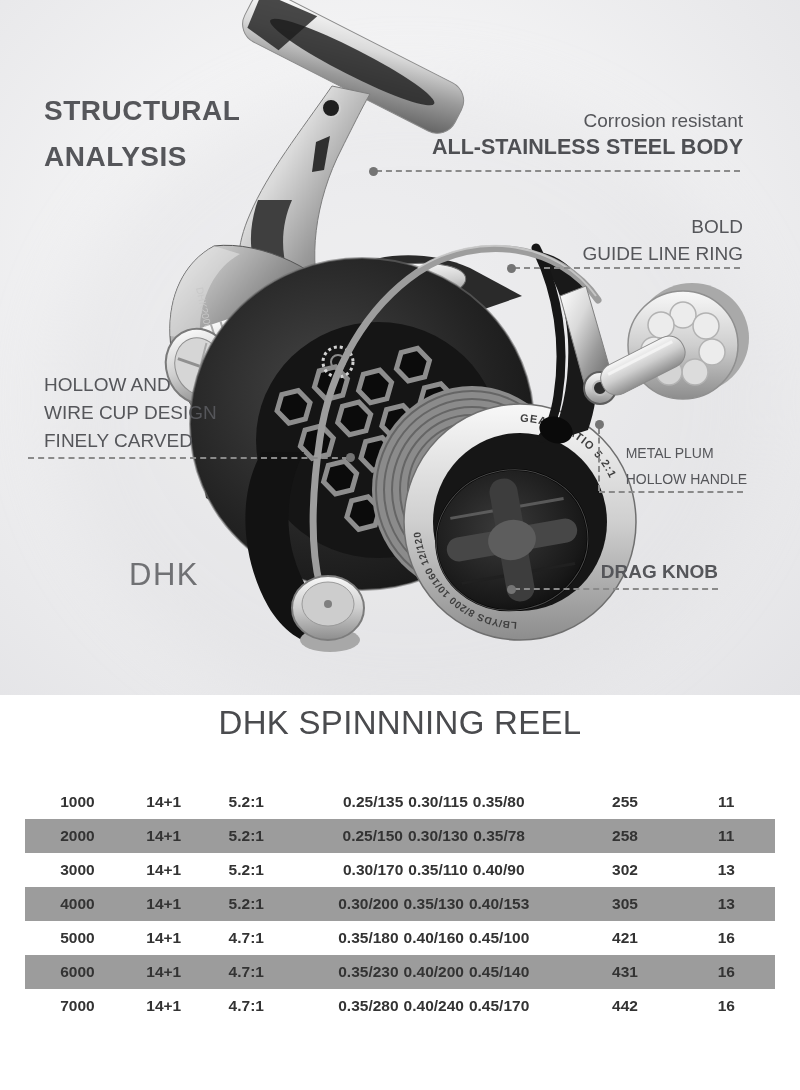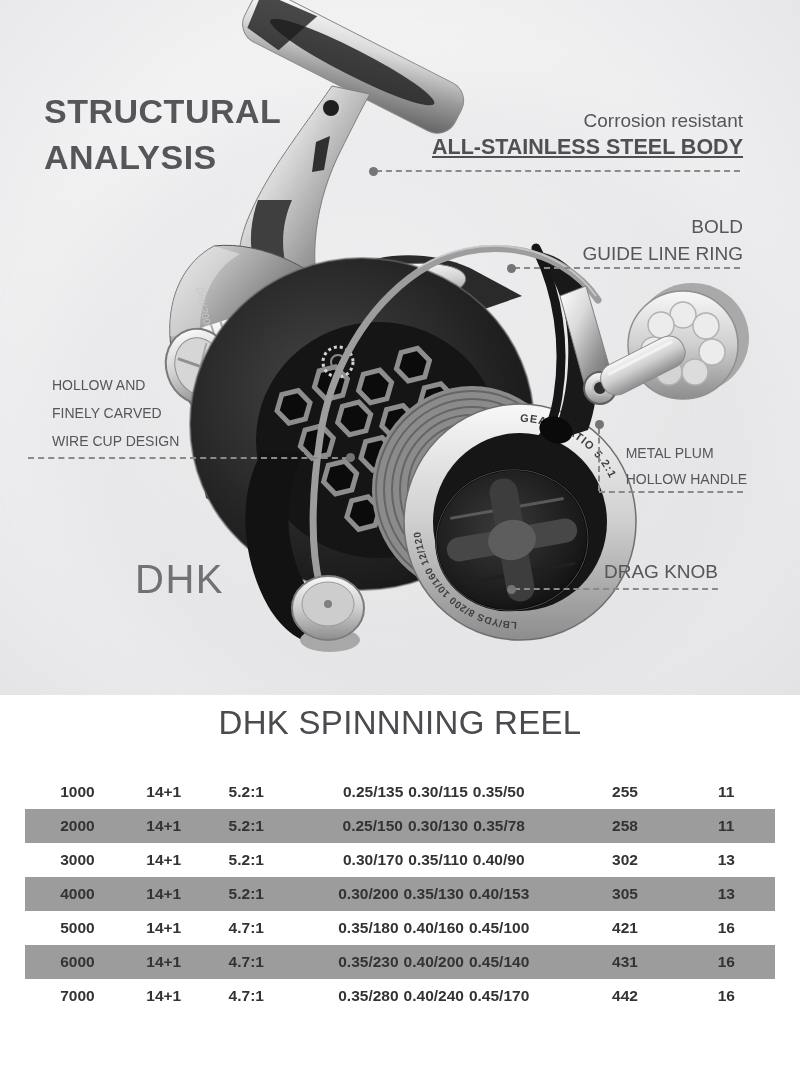--- a/index.html
+++ b/index.html
@@ -2,39 +2,39 @@
 <html style="--header-bg: #161616; --row-alt: #9c9c9c; --text-accent: #55565a; --dash: #8a8a8a;"><head>
 <meta charset="utf-8">
 <style>
   html,body{margin:0;padding:0;background:#fff;}
   .page{position:relative;width:800px;height:1090px;overflow:hidden;
         font-family:"Liberation Sans",sans-serif;background:#ffffff;}
   .photo-bg{position:absolute;left:0;top:0;width:800px;height:695px;
         background:radial-gradient(ellipse at 46% 42%, #fbfbfc 0%, #f4f4f5 40%, #e9e9eb 78%, #e3e3e6 100%);}
   .reel-svg{position:absolute;left:0;top:0;z-index:1;}
   .anno{position:absolute;z-index:2;}
-  .title{left:44px;top:88px;font-size:34px;line-height:46px;font-weight:700;
+  .title{left:44px;top:88px;font-size:28px;line-height:46px;font-weight:700;
          color:#55565a;letter-spacing:.5px;}
   .co-stainless{right:57px;top:110px;text-align:right;}
   .co-sub{font-size:19px;color:#55565a;font-weight:400;}
-  .co-main{font-size:21.5px;font-weight:700;color:#4e4f53;margin-top:3px;text-decoration:underline;}
+  .co-main{font-size:21.5px;font-weight:700;color:#4e4f53;margin-top:3px;}
   .co-guide{right:57px;top:213px;text-align:right;font-size:19px;line-height:27px;color:#55565a;font-weight:500;}
-  .co-wire{left:44px;top:371px;font-size:14px;line-height:28px;color:#55565a;font-weight:400;margin-left:8px;}
+  .co-wire{left:44px;top:371px;font-size:19px;line-height:28px;color:#55565a;font-weight:400;}
   .co-handle{right:53px;top:440px;text-align:left;font-size:14px;line-height:26px;color:#55565a;font-weight:500;}
-  .co-drag{right:82px;top:561px;font-size:19px;color:#55565a;font-weight:400;}
-  .brand{left:135px;top:557px;font-size:40px;color:#707174;font-weight:500;letter-spacing:1.5px;}
+  .co-drag{right:82px;top:561px;font-size:19px;color:#55565a;font-weight:700;}
+  .brand{left:129px;top:557px;font-size:31px;color:#707174;font-weight:500;letter-spacing:1.5px;}
   .dash-h{position:absolute;z-index:2;height:0;border-top:2px dashed var(--dash,#8a8a8a);}
   .dash-v{position:absolute;z-index:2;width:0;border-left:2px dashed var(--dash,#8a8a8a);}
   .dot{position:absolute;z-index:3;width:9px;height:9px;border-radius:50%;background:#747474;}
   .section-title{left:0;top:704px;width:800px;text-align:center;font-size:33px;
          font-weight:400;color:#4a4b4e;letter-spacing:.3px;}
   .spec-table{position:absolute;z-index:2;left:25px;top:767px;width:750px;}
   .thead{display:flex;align-items:center;height:47px;background:var(--header-bg,#161616);
          border-radius:9px;color:#fff;font-weight:700;font-size:17px;}
-  .rows{margin-top:8px;}
+  .rows{margin-top:18px;}
   .trow{display:flex;align-items:center;height:34px;font-size:15.5px;font-weight:700;color:#333;}
   .trow.alt{background:var(--row-alt,#9c9c9c);}
   .cell{text-align:center;}
   .c0{width:14%;}.c1{width:9%;}.c2{width:13%;}.c3{width:37%;}.c4{width:14%;}.c5{width:13%;}
   .cell.line{display:flex;justify-content:center;gap:5px;}
 </style>
 </head>
 <body>
 
 <div class="page">
@@ -241,22 +241,22 @@
 
   <div class="anno co-guide">
     <div>BOLD</div>
     <div>GUIDE LINE RING</div>
   </div>
   <div class="dash-h" style="left:514px;top:267px;width:226px;"></div>
   <div class="dot" style="left:507px;top:264px;"></div>
 
   <div class="anno co-wire">
     <div>HOLLOW AND</div>
+    <div>WIRE CUP DESIGN</div>
     <div>FINELY CARVED</div>
-    <div>WIRE CUP DESIGN</div>
   </div>
   <div class="dash-h" style="left:28px;top:457px;width:320px;"></div>
   <div class="dot" style="left:346px;top:453px;"></div>
 
   <div class="anno co-handle">
     <div>METAL PLUM</div>
     <div>HOLLOW HANDLE</div>
   </div>
   <div class="dash-v" style="left:598px;top:428px;height:63px;"></div>
   <div class="dash-h" style="left:599px;top:491px;width:144px;"></div>
@@ -274,21 +274,21 @@
 
   <div class="spec-table">
     <div class="rows">
         <div class="trow">
           <div class="cell c0">1000</div>
           <div class="cell c1">14+1</div>
           <div class="cell c2">5.2:1</div>
           <div class="cell c3 line">
             <span>0.25/135</span>
             <span>0.30/115</span>
-            <span>0.35/50</span>
+            <span>0.35/80</span>
           </div>
           <div class="cell c4">255</div>
           <div class="cell c5">11</div>
         </div>
         <div class="trow alt">
           <div class="cell c0">2000</div>
           <div class="cell c1">14+1</div>
           <div class="cell c2">5.2:1</div>
           <div class="cell c3 line">
             <span>0.25/150</span>

